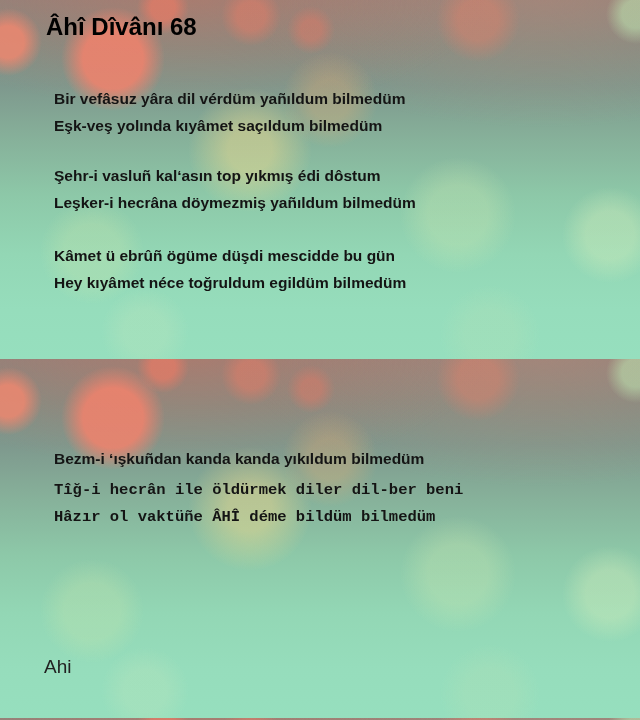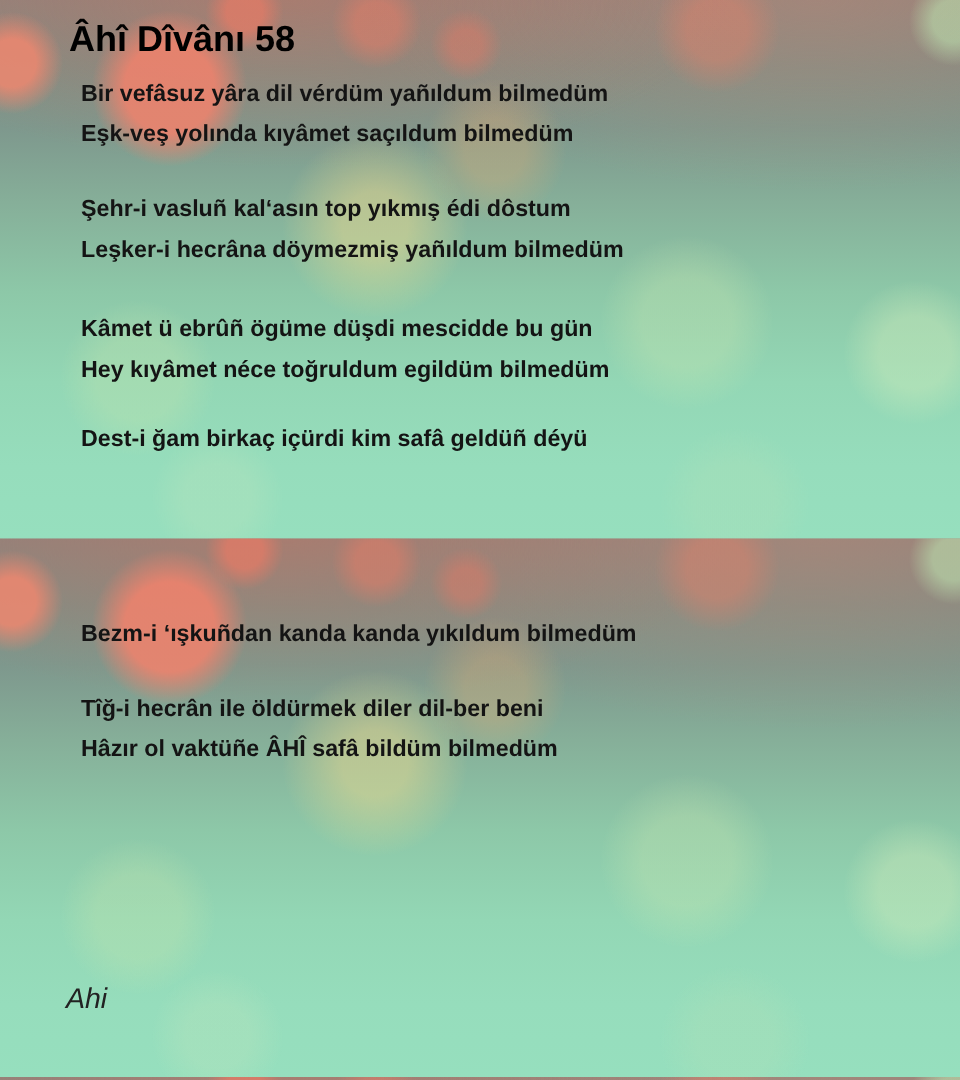--- a/index.html
+++ b/index.html
@@ -38,75 +38,72 @@
     top: 13px;
     margin: 0;
     font-size: 24px;
     font-weight: bold;
     color: #000000;
   }
   .stanza {
     position: absolute;
     left: 54px;
     right: 10px;
+    margin-top: 36px;
   }
   .stanza p {
     margin: 0;
     font-size: 15.5px;
     font-weight: bold;
     line-height: 27px;
     color: #141414;
     white-space: nowrap;
   }
   .s1 { top: 49px; }
   .s2 { top: 126px; }
   .s3 { top: 206px; }
   .s4a { top: 279px; }
   .s4b { top: 409px; }
-  .s5 { top: 459px; }
+  .s5 { top: 441px; font-family: Liberation Mono, monospace; }
   .signature {
     position: absolute;
     left: 44px;
     top: 656px;
     font-size: 19px;
-    font-style: italic;
     font-weight: normal;
     color: #222222;
   }
 </style>
 </head>
 <body>
 
 <div class="page">
 
-  <h1 class="title">Âhî Dîvânı 58</h1>
+  <h1 class="title">Âhî Dîvânı 68</h1>
 
   <div class="stanza s1">
     <p>Bir vefâsuz yâra dil vérdüm yañıldum bilmedüm</p>
     <p>Eşk-veş yolında kıyâmet saçıldum bilmedüm</p>
   </div>
 
   <div class="stanza s3">
     <p>Kâmet ü ebrûñ ögüme düşdi mescidde bu gün</p>
     <p>Hey kıyâmet néce toğruldum egildüm bilmedüm</p>
   </div>
 
   <div class="stanza s2">
     <p>Şehr-i vasluñ kal‘asın top yıkmış édi dôstum</p>
     <p>Leşker-i hecrâna döymezmiş yañıldum bilmedüm</p>
   </div>
 
-  <div class="stanza s4a">
-    <p>Dest-i ğam birkaç içürdi kim safâ geldüñ déyü</p>
-  </div>
 
   <div class="stanza s4b">
     <p>Bezm-i ‘ışkuñdan kanda kanda yıkıldum bilmedüm</p>
   </div>
 
   <div class="stanza s5">
     <p>Tîğ-i hecrân ile öldürmek diler dil-ber beni</p>
-    <p>Hâzır ol vaktüñe ÂHÎ safâ bildüm bilmedüm</p>
+    <p>Hâzır ol vaktüñe ÂHÎ déme bildüm bilmedüm</p>
   </div>
 
   <div class="signature">Ahi</div>
 
 </div>
 
 </body></html>

